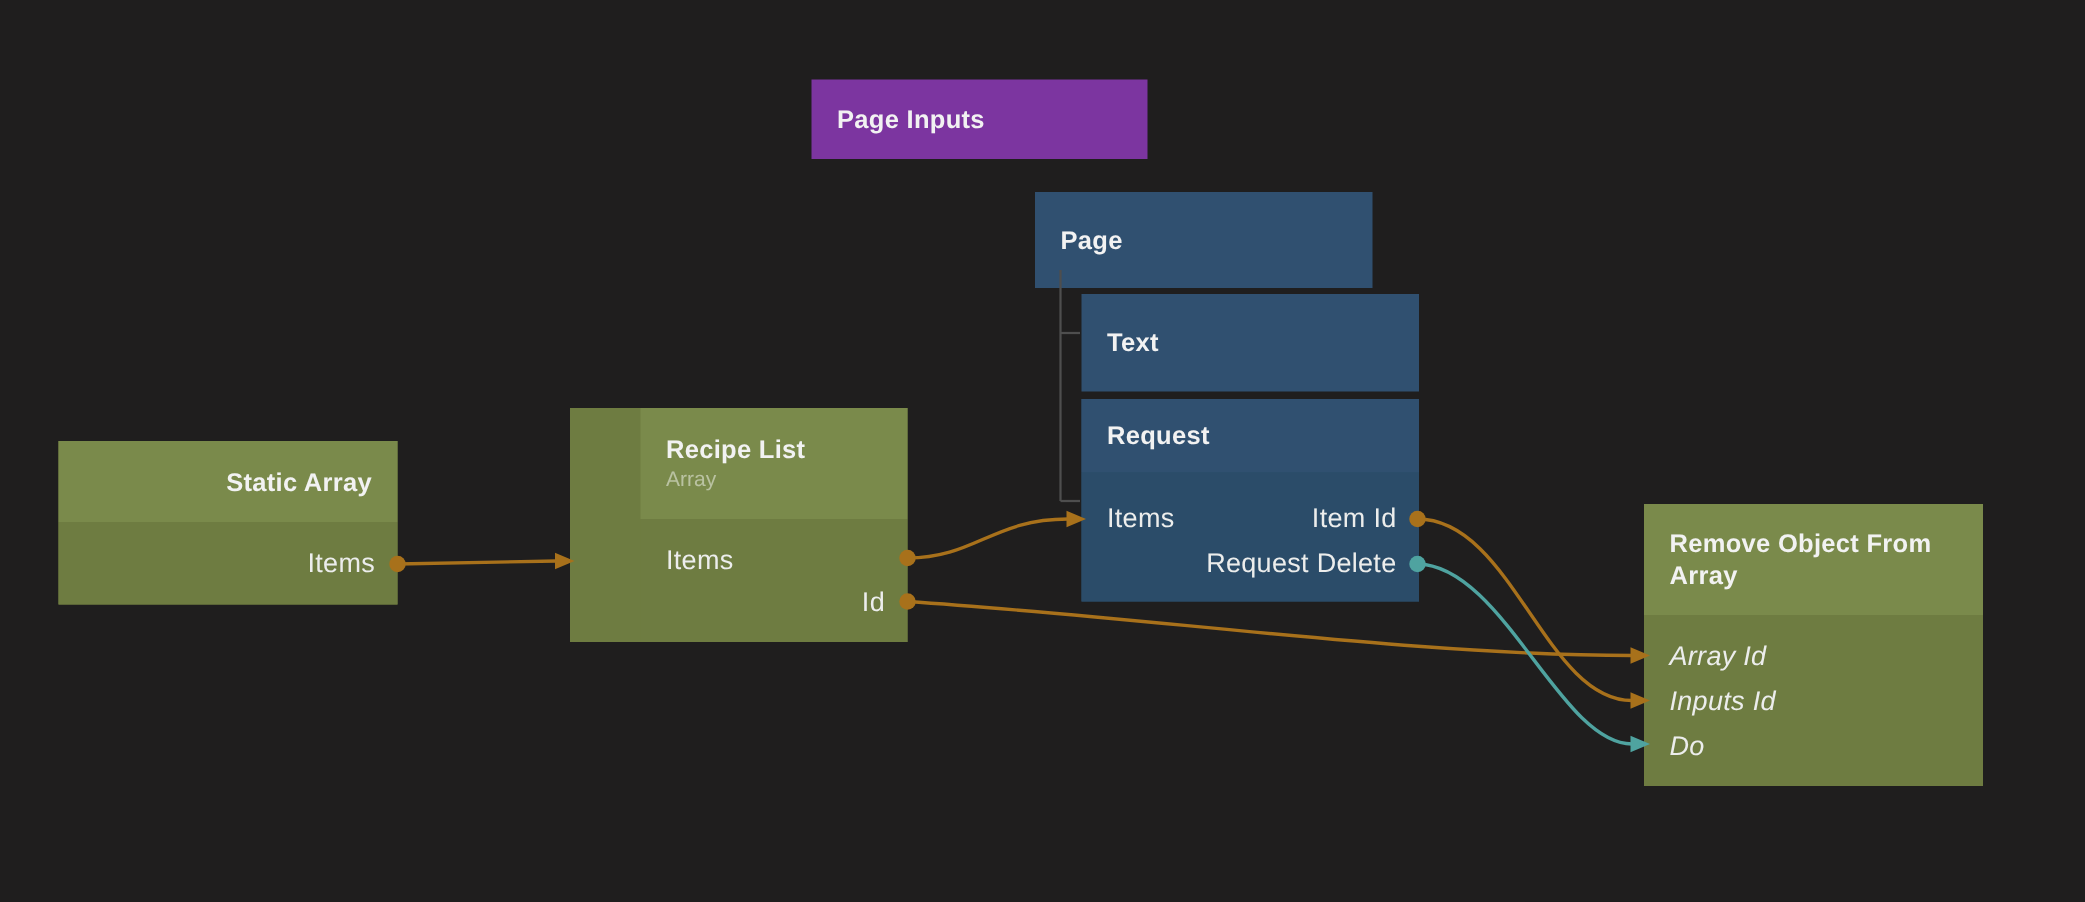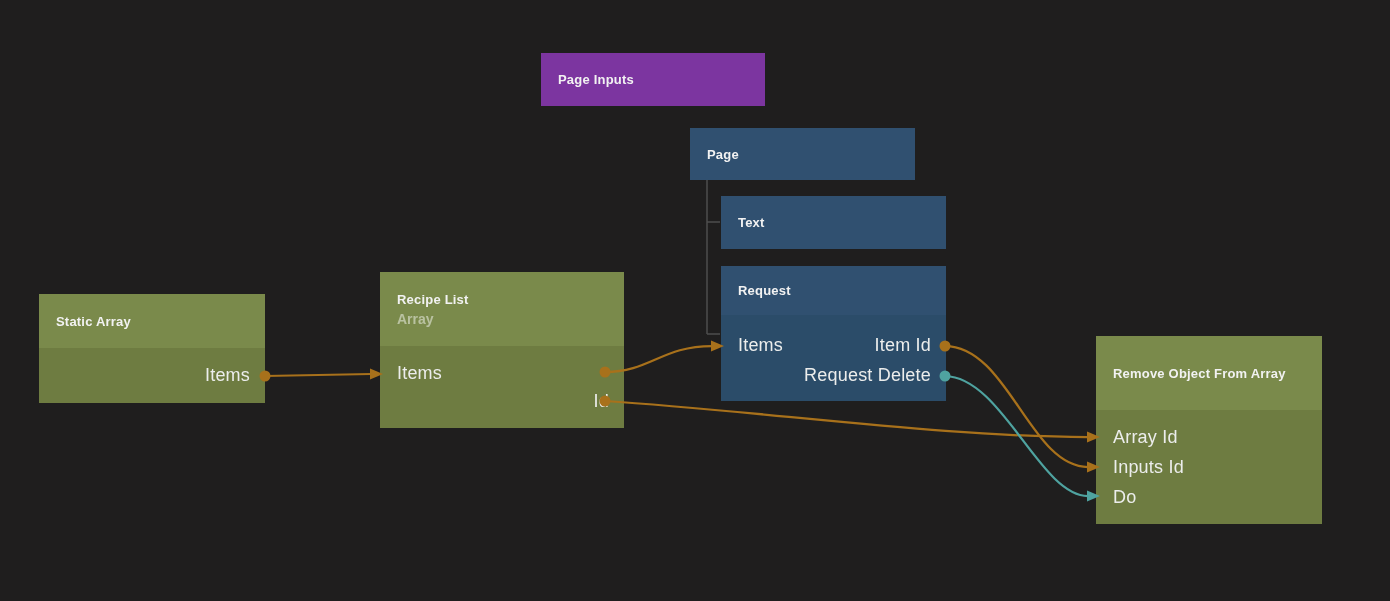--- a/index.html
+++ b/index.html
@@ -29,31 +29,31 @@
     color: #f1f1f1;
   }
   .node .header {
     box-sizing: border-box;
     display: flex;
     flex-direction: column;
     justify-content: center;
     padding: 0 17px;
   }
   .node .title {
-    font-size: 13px;
+    font-size: 17px;
     font-weight: 700;
     line-height: 21px;
     color: #f2f2f2;
     letter-spacing: 0.2px;
   }
   .node .subtitle {
     font-size: 14px;
     line-height: 19px;
     color: rgba(255,255,255,0.48);
-    font-weight: 700;
+    font-weight: 400;
   }
   .node .body {
     box-sizing: border-box;
   }
   .port-row {
     display: flex;
     align-items: center;
     justify-content: space-between;
     padding: 0 15px 0 17px;
     box-sizing: border-box;
@@ -73,42 +73,42 @@
   
   .green        { background: #6e7c41; }
   .green .header{ background: #7a8a4b; }
   .green .body  { background: #6e7c41; }
 
   
   .purple { background: #7c35a0; }
 
   
   #node-page-inputs { left: 541px; top: 53px;  width: 224px; height: 53px; }
-  #node-page        { left: 690px; top: 128px; width: 225px; height: 52px; }
-  #node-text        { left: 721px; top: 196px; width: 225px; height: 53px; }
+  #node-page        { left: 690px; top: 128px; width: 225px; height: 64px; }
+  #node-text        { left: 721px; top: 196px; width: 225px; height: 65px; }
 
   #node-repeater    { left: 721px; top: 266px; width: 225px; height: 135px; }
   #node-repeater .header { height: 49px; }
   #node-repeater .body   { height: 86px; padding-top: 15px; }
   #node-repeater .port-row { height: 30px; }
 
-  #node-static-array { left: 39px; top: 294px; width: 226px; height: 109px; }
+  #node-static-array { left: 39px; top: 294px; width: 226px; height: 109px; text-align: right; }
   #node-static-array .header { height: 54px; }
   #node-static-array .body   { height: 55px; padding-top: 12px; }
   #node-static-array .port-row { height: 30px; }
 
-  #node-recipe-list { left: 380px; top: 272px; width: 244px; height: 156px; }
+  #node-recipe-list { left: 380px; top: 272px; width: 225px; height: 156px; padding-left: 47px; }
   #node-recipe-list .header { height: 74px; }
   #node-recipe-list .body   { height: 82px; padding-top: 13px; }
   #node-recipe-list .port-row { height: 28px; }
 
   #node-remove-object { left: 1096px; top: 336px; width: 226px; height: 188px; }
   #node-remove-object .header { height: 74px; }
   #node-remove-object .body   { height: 114px; padding-top: 12px; }
-  #node-remove-object .port-row { height: 30px; }
+  #node-remove-object .port-row { height: 30px; font-style: italic; }
 
   .single .header { height: 100%; }
 </style>
 </head>
 <body>
 
 <div class="canvas">
 
   <svg class="wires" viewBox="0 0 1390 601">
 

